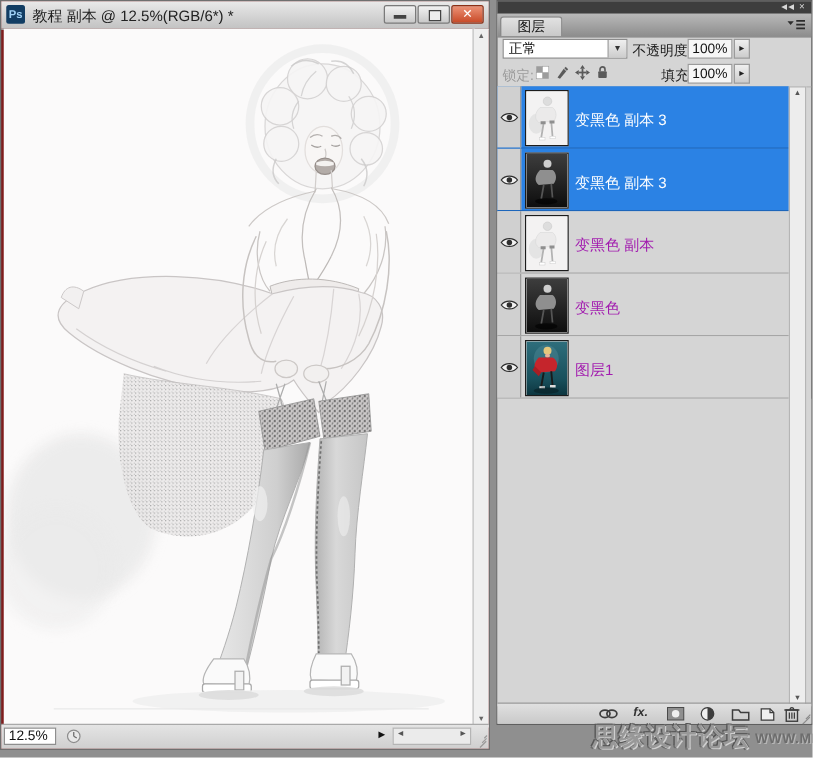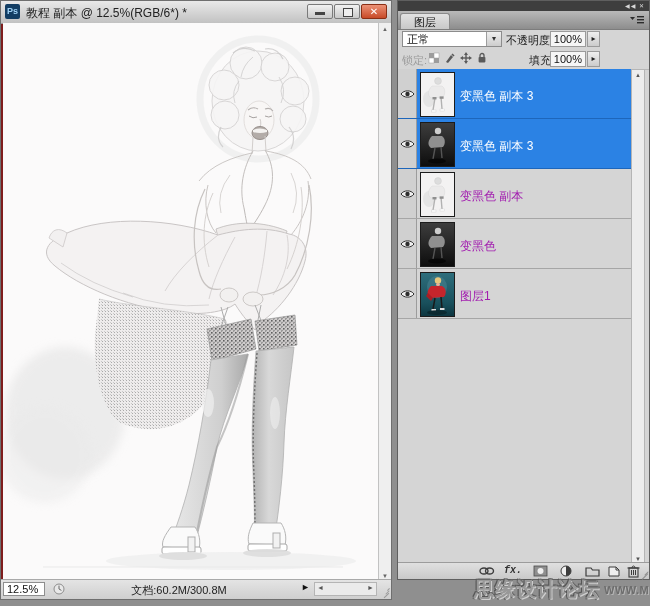--- a/index.html
+++ b/index.html
@@ -146,21 +146,21 @@
   .list-empty{position:absolute;left:0;top:318px;right:0;height:246px;background:#d5d5d5;}
   .panel-vscroll{
     position:absolute;right:4px;top:68px;width:14px;height:496px;
     background:#ededed;border:1px solid #b5b5b5;box-sizing:border-box;
   }
   .panel-vscroll .arr{position:absolute;left:0;width:100%;text-align:center;font-size:6px;color:#555;}
   .panel-vscroll .up{top:2px;} .panel-vscroll .down{bottom:2px;}
   
   .pg-footer{
     position:absolute;left:0;bottom:0;right:0;height:16px;
-    background:linear-gradient(#e0e0e0,#c9c9c9);border-top:1px solid #9c9c9c;font-family:Liberation Mono, monospace;
+    background:linear-gradient(#e0e0e0,#c9c9c9);border-top:1px solid #9c9c9c;
   }
   .f-ic{position:absolute;top:1px;width:17px;height:14px;text-align:center;}
   .fx-text{font-size:10px;font-style:italic;color:#333;line-height:14px;font-weight:bold;}
   .pf-grip{position:absolute;right:0;bottom:0;width:10px;height:10px;}
   .pf-grip i{position:absolute;background:#8a8a8a;width:8px;height:1px;transform:rotate(-45deg);}
   
   .watermark{position:absolute;left:474px;top:576px;z-index:50;white-space:nowrap;}
   .wm-cn{
     font-size:20px;font-weight:bold;color:#989898;letter-spacing:1px;
     text-shadow:1px 1px 0 #cfcfcf,-1px -1px 0 #565656,1px -1px 0 #6a6a6a,-1px 1px 0 #6a6a6a;
@@ -305,21 +305,20 @@
     <div class="arr up">▲</div>
     <div class="arr down">▼</div>
   </div>
 
   <div class="statusbar">
     <div class="zoom-field">12.5%</div>
     <svg class="clock-ic" width="12" height="12">
       <circle cx="6" cy="6" r="5" fill="#e8e8e8" stroke="#8d8d8d"></circle>
       <path d="M6,6 L6,2.6 M6,6 L8.4,7.4" stroke="#6a6a6a" fill="none"></path>
     </svg>
-    <div class="doc-info">文档:60.2M/300.8M</div>
     <div class="status-pop">►</div>
     <div class="hscroll">
       <span class="arr left">◄</span>
       <span class="arr right">►</span>
     </div>
     <div class="corner-grip">
       <i style="right:0;bottom:2px;"></i>
         <i style="right:0;bottom:5px;width:5px;"></i>
         <i style="right:0;bottom:8px;width:3px;"></i>
     </div>

